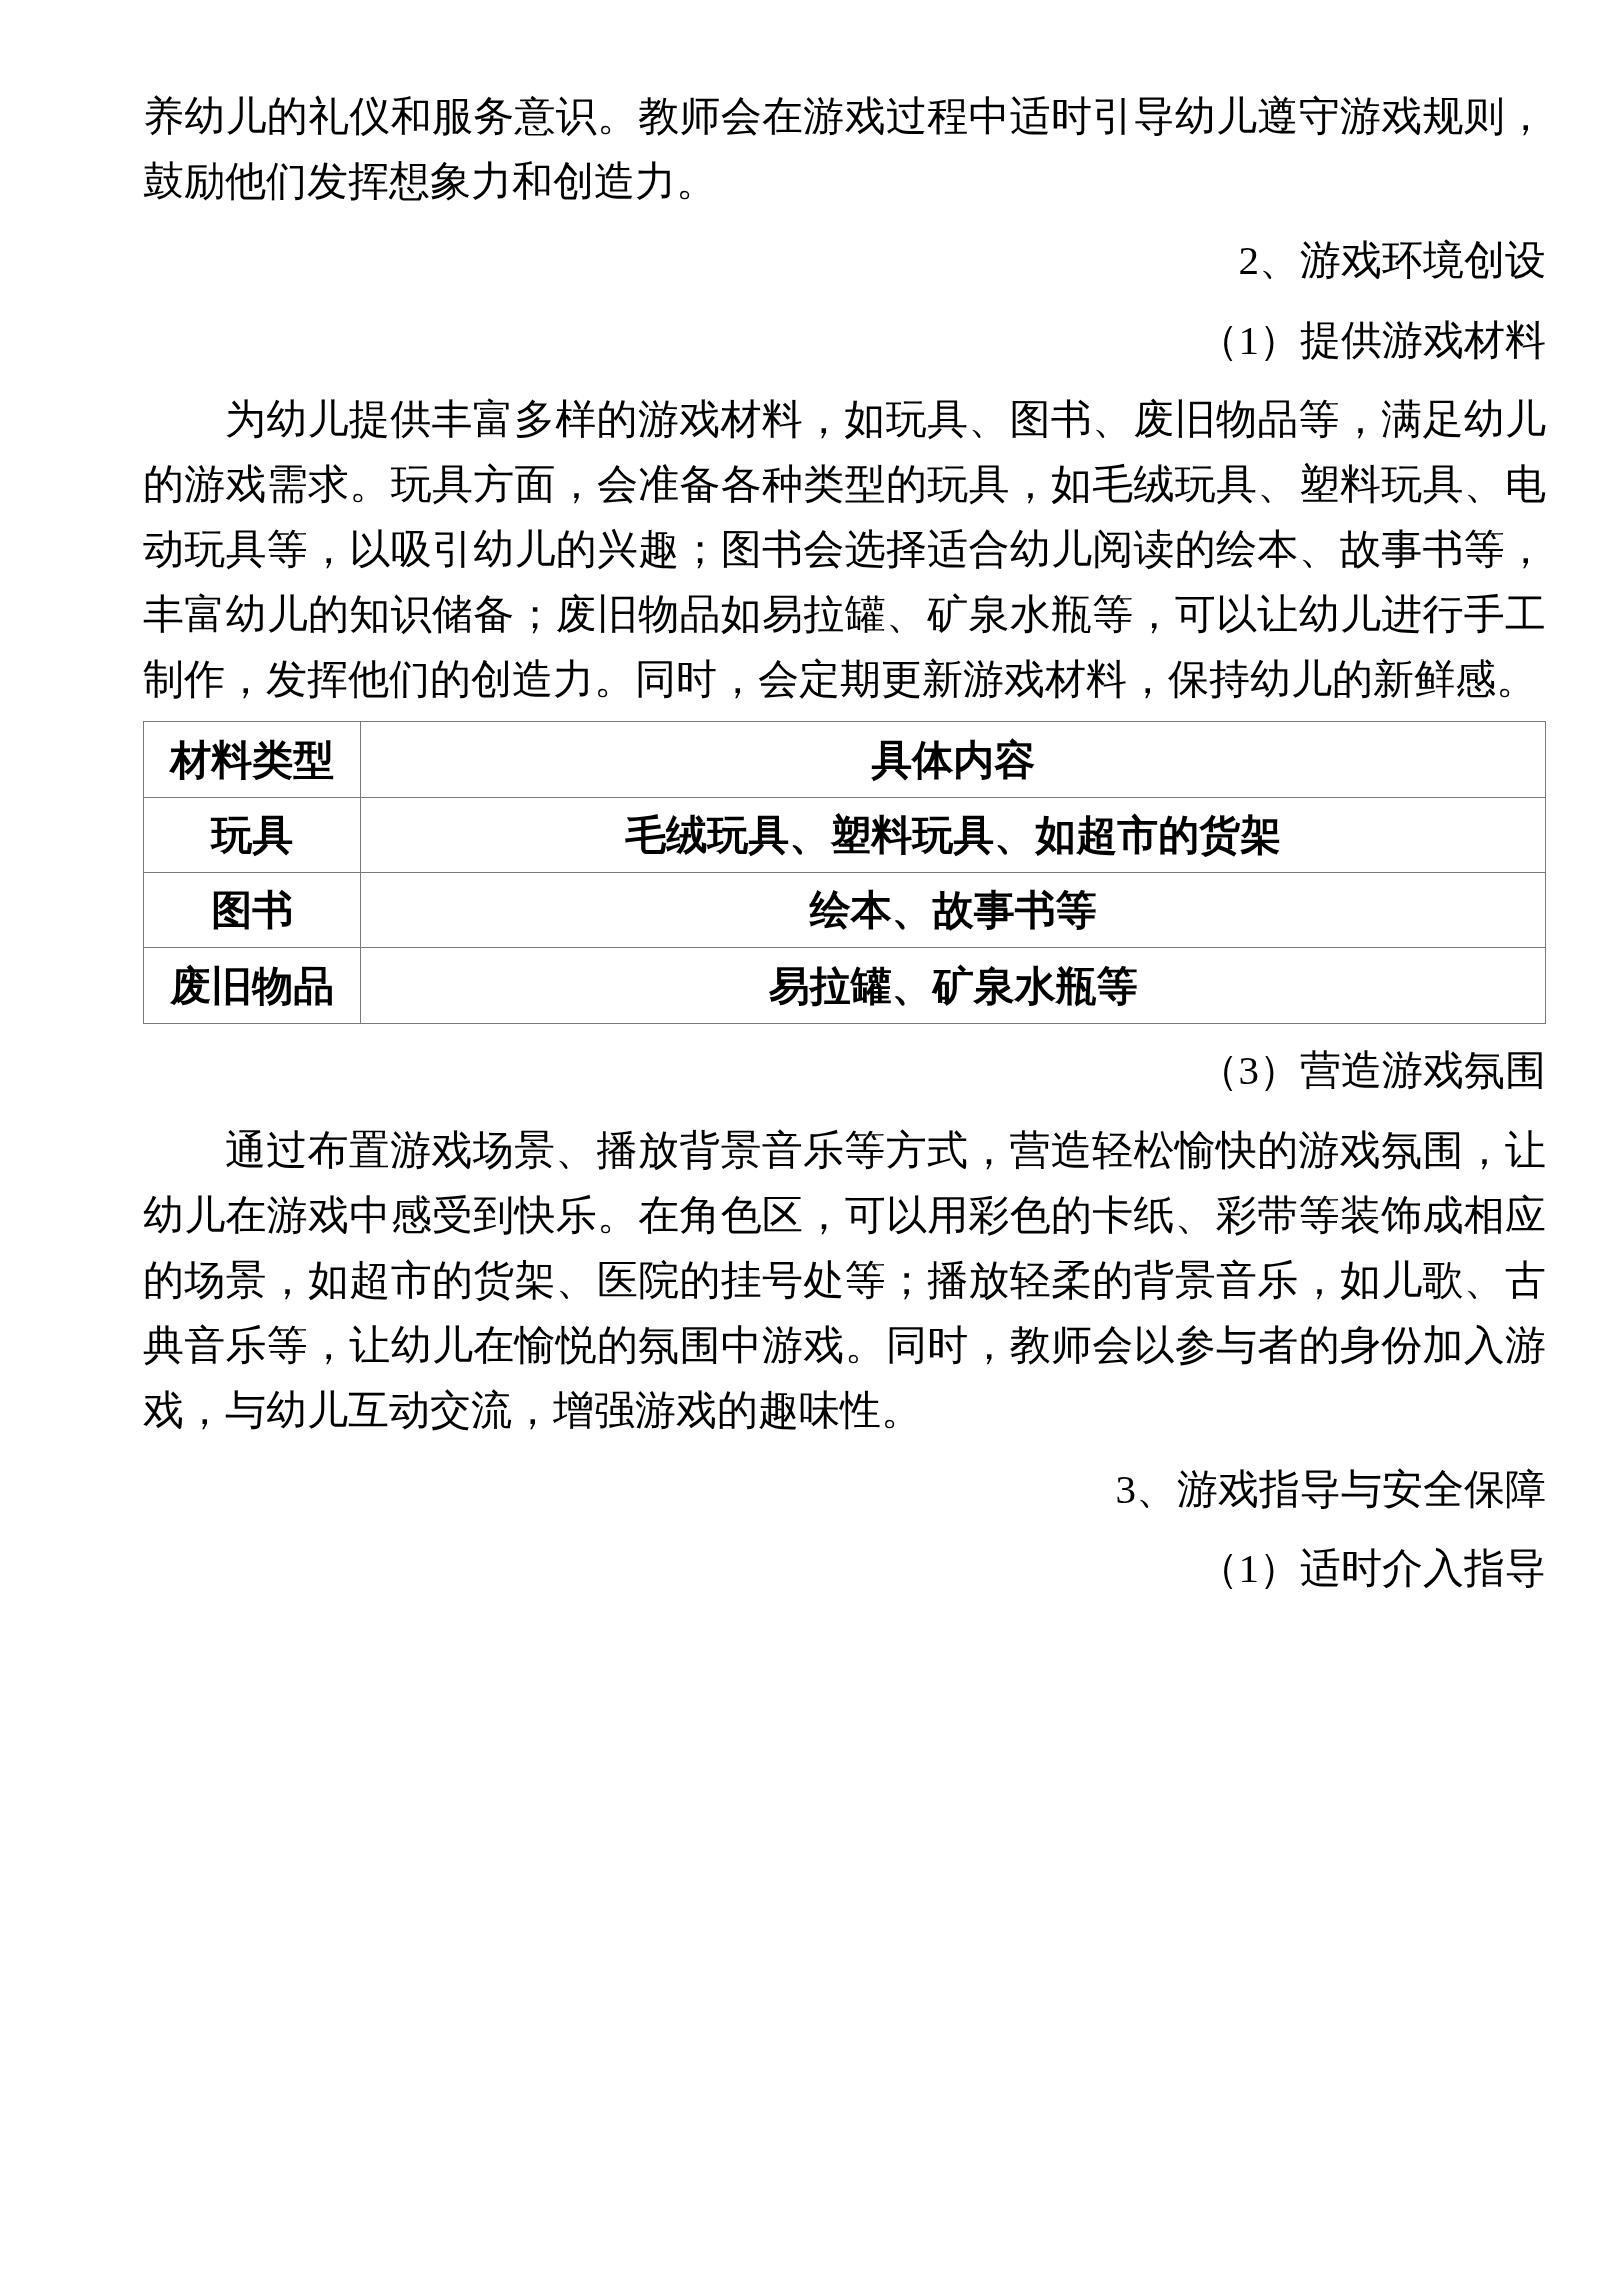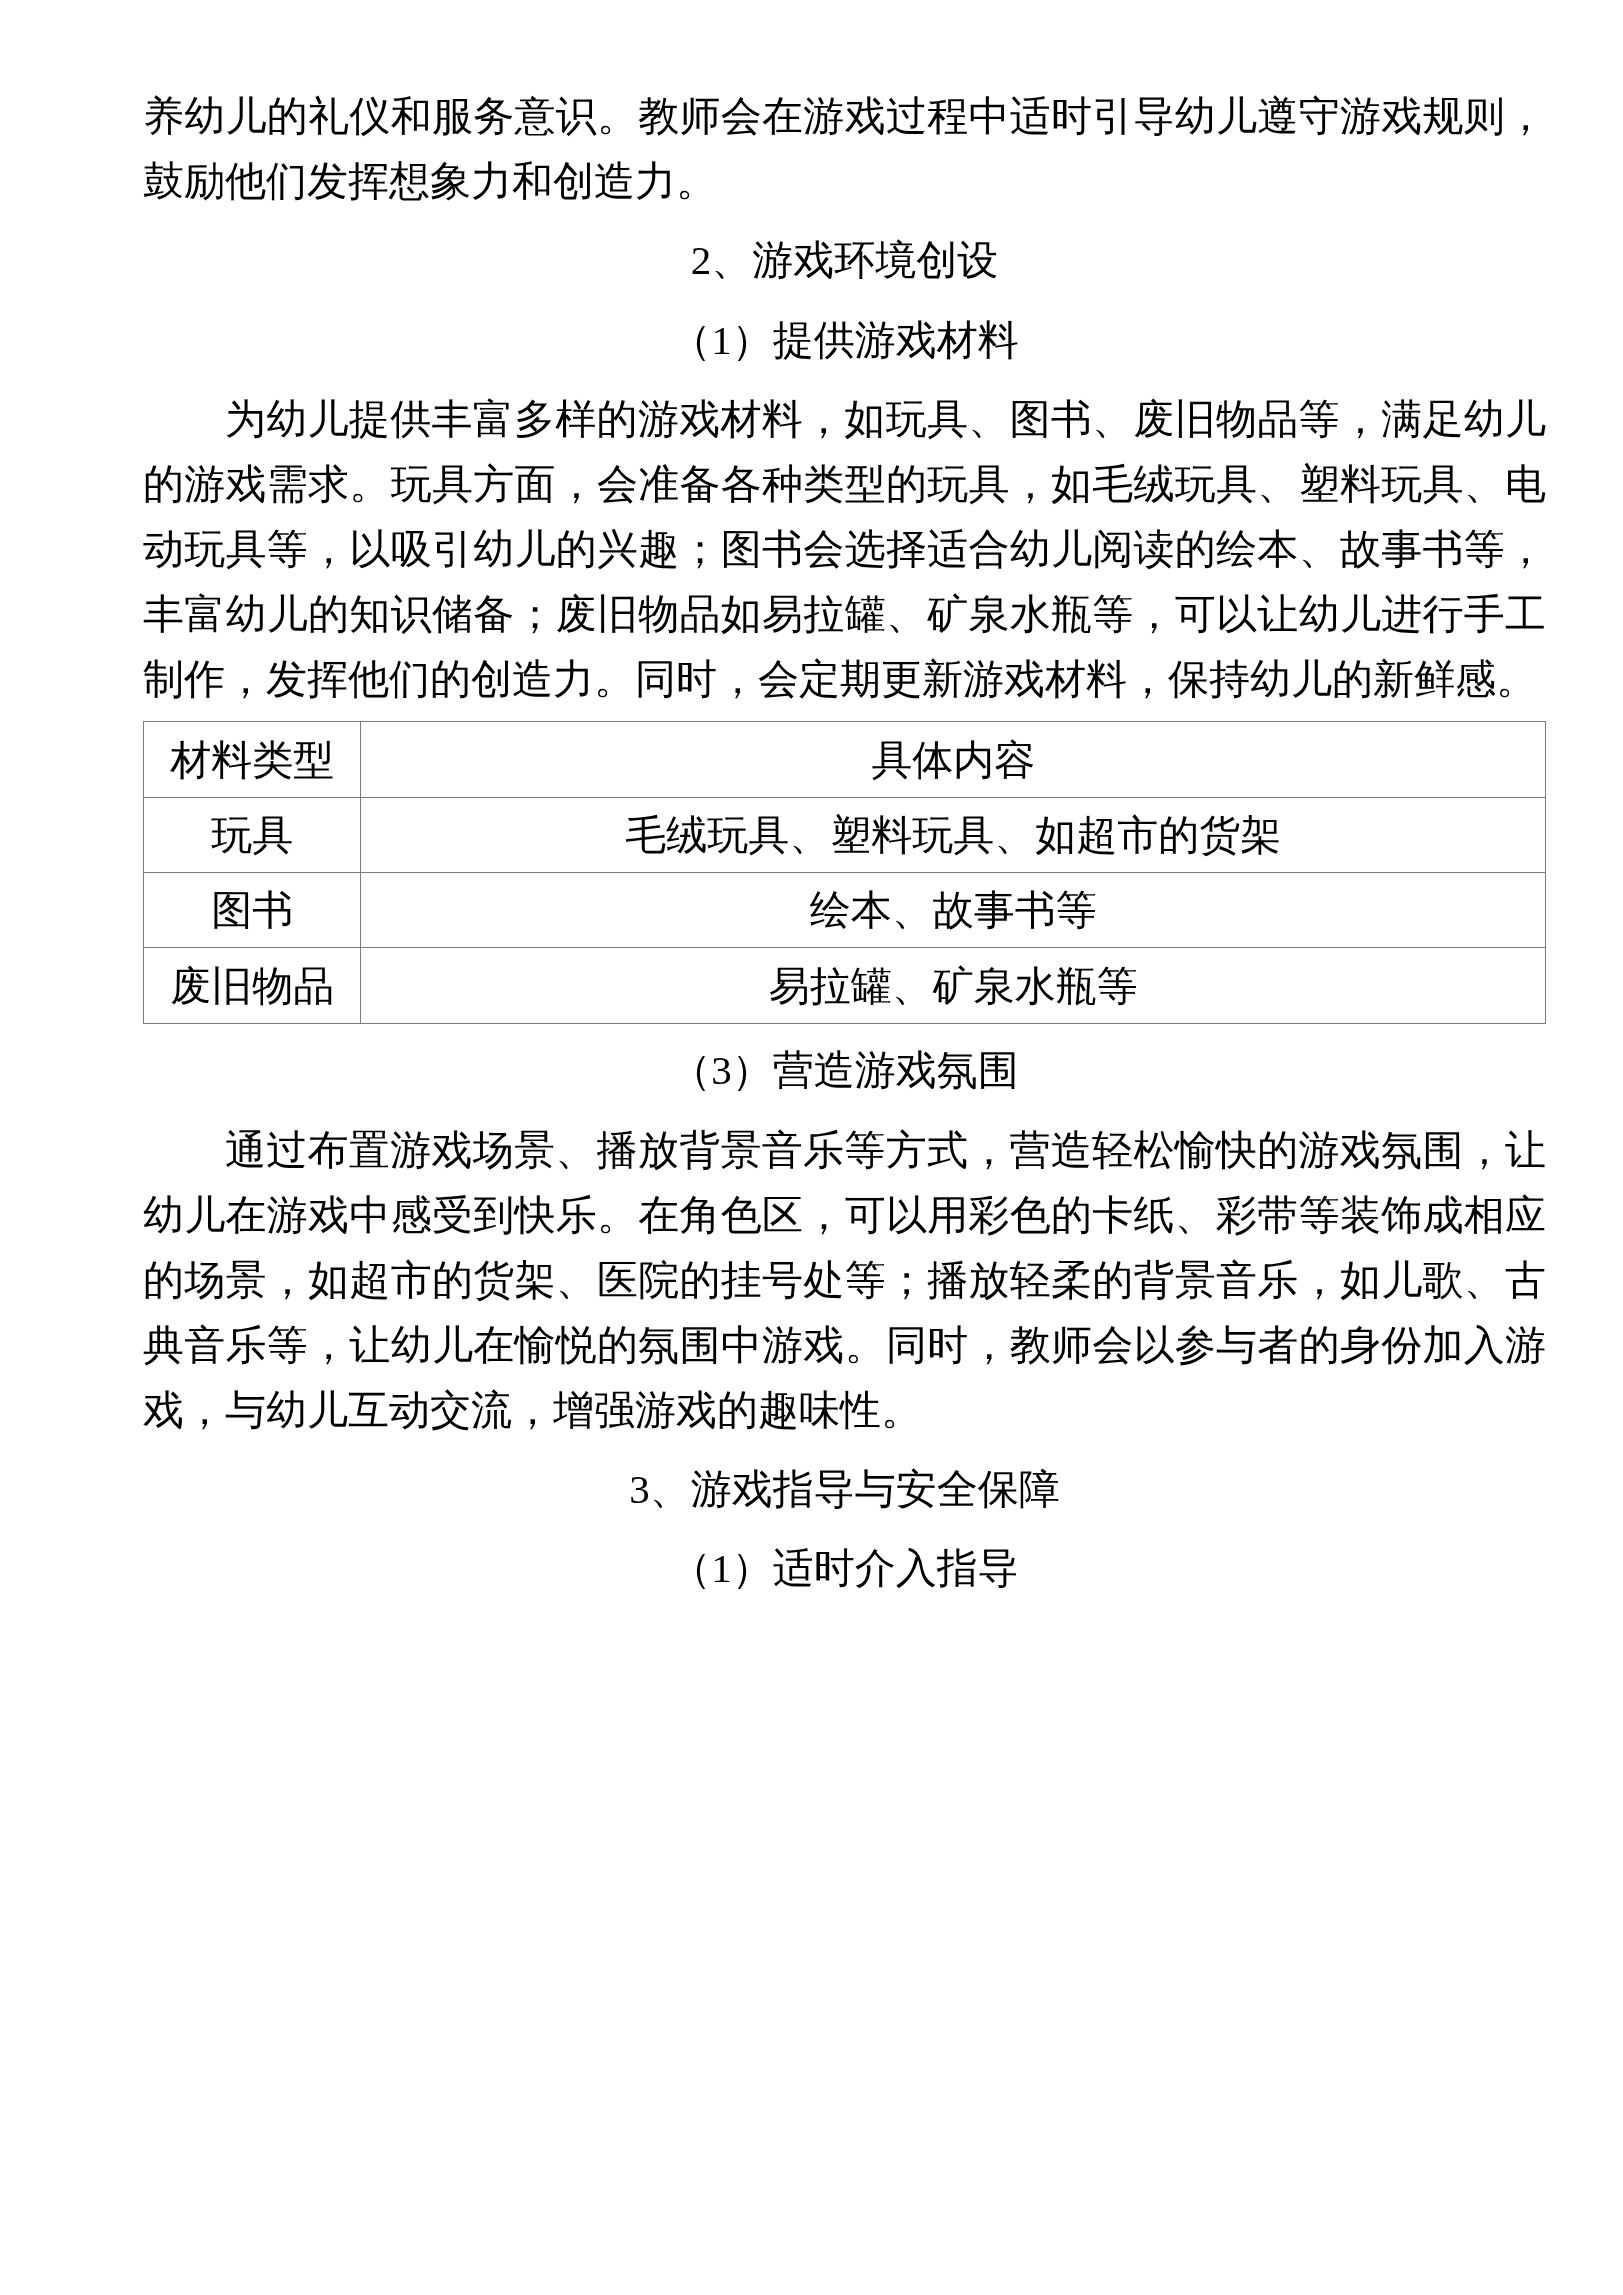--- a/index.html
+++ b/index.html
@@ -26,39 +26,39 @@
     text-align: justify;
     text-justify: inter-character;
     word-break: break-all;
   }
   .para.indent {
     text-indent: 2em;
   }
   .heading-line {
     margin: 14.4px 0 14.4px 0;
     line-height: 65px;
-    text-align: center;
+    text-align: right;
   }
   table.materials-table {
     width: 100%;
     border-collapse: collapse;
     margin: 9.2px 0 11.8px 0;
     table-layout: fixed;
   }
   table.materials-table col.col-type {
     width: 15.5%;
   }
   table.materials-table td {
     border: 1.3px solid #7a7a7a;
     text-align: center;
     vertical-align: middle;
     font-size: 41px;
     line-height: 56px;
     padding: 9.2px 6.5px;
-    font-weight: normal;
+    font-weight: bold;
   }
 </style>
 </head>
 <body>
 
 <div class="page">
 
   <p class="para">养幼儿的礼仪和服务意识。教师会在游戏过程中适时引导幼儿遵守游戏规则，鼓励他们发挥想象力和创造力。</p>
 
   <p class="para heading-line">2、游戏环境创设</p>

